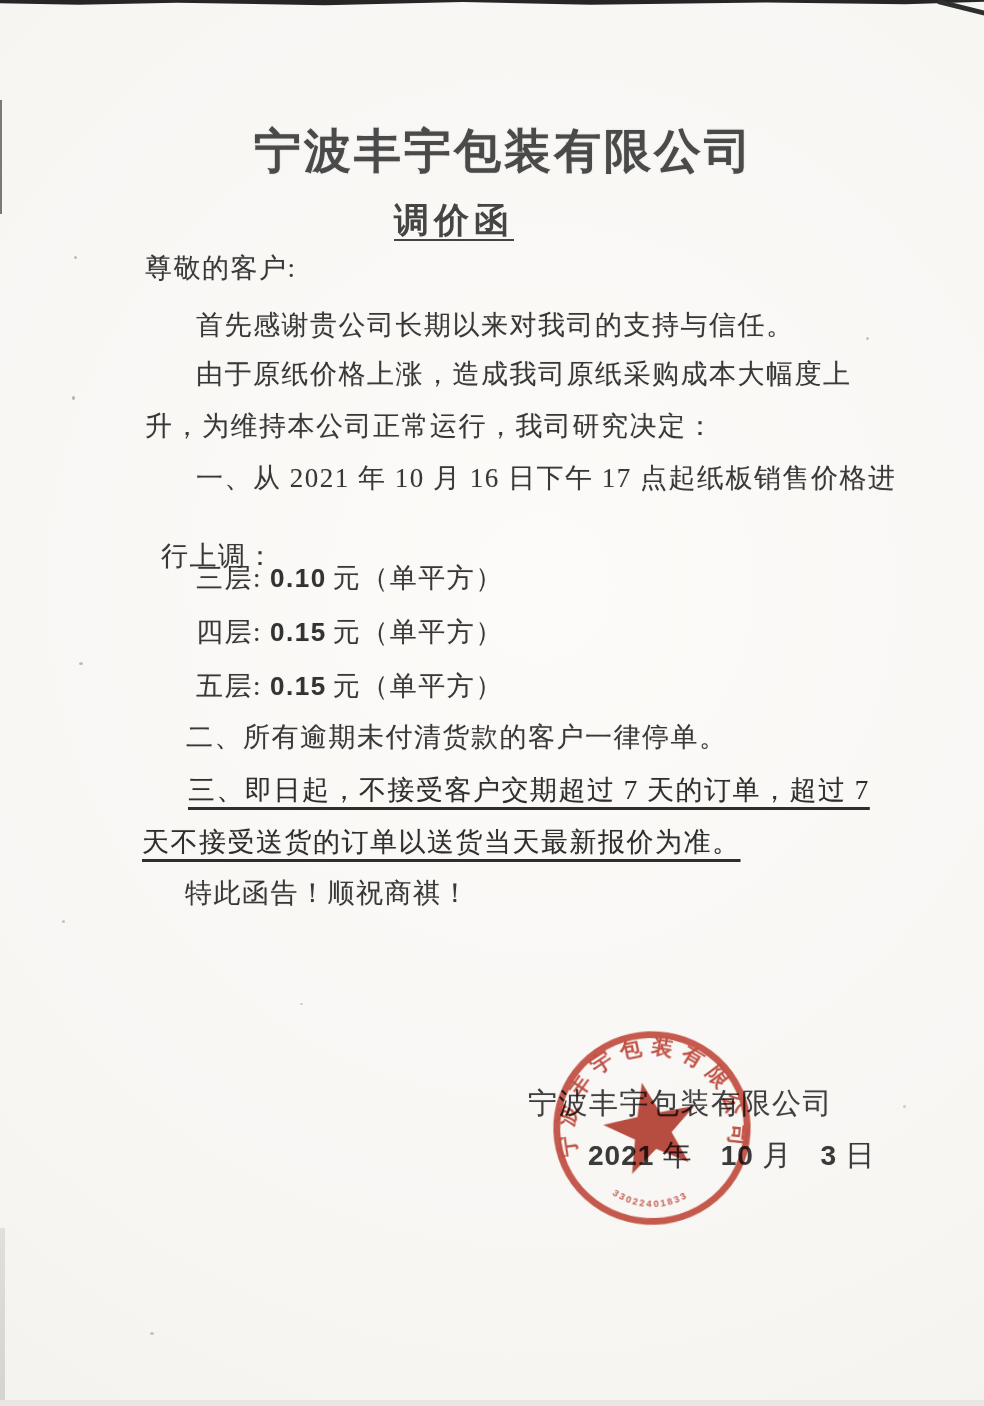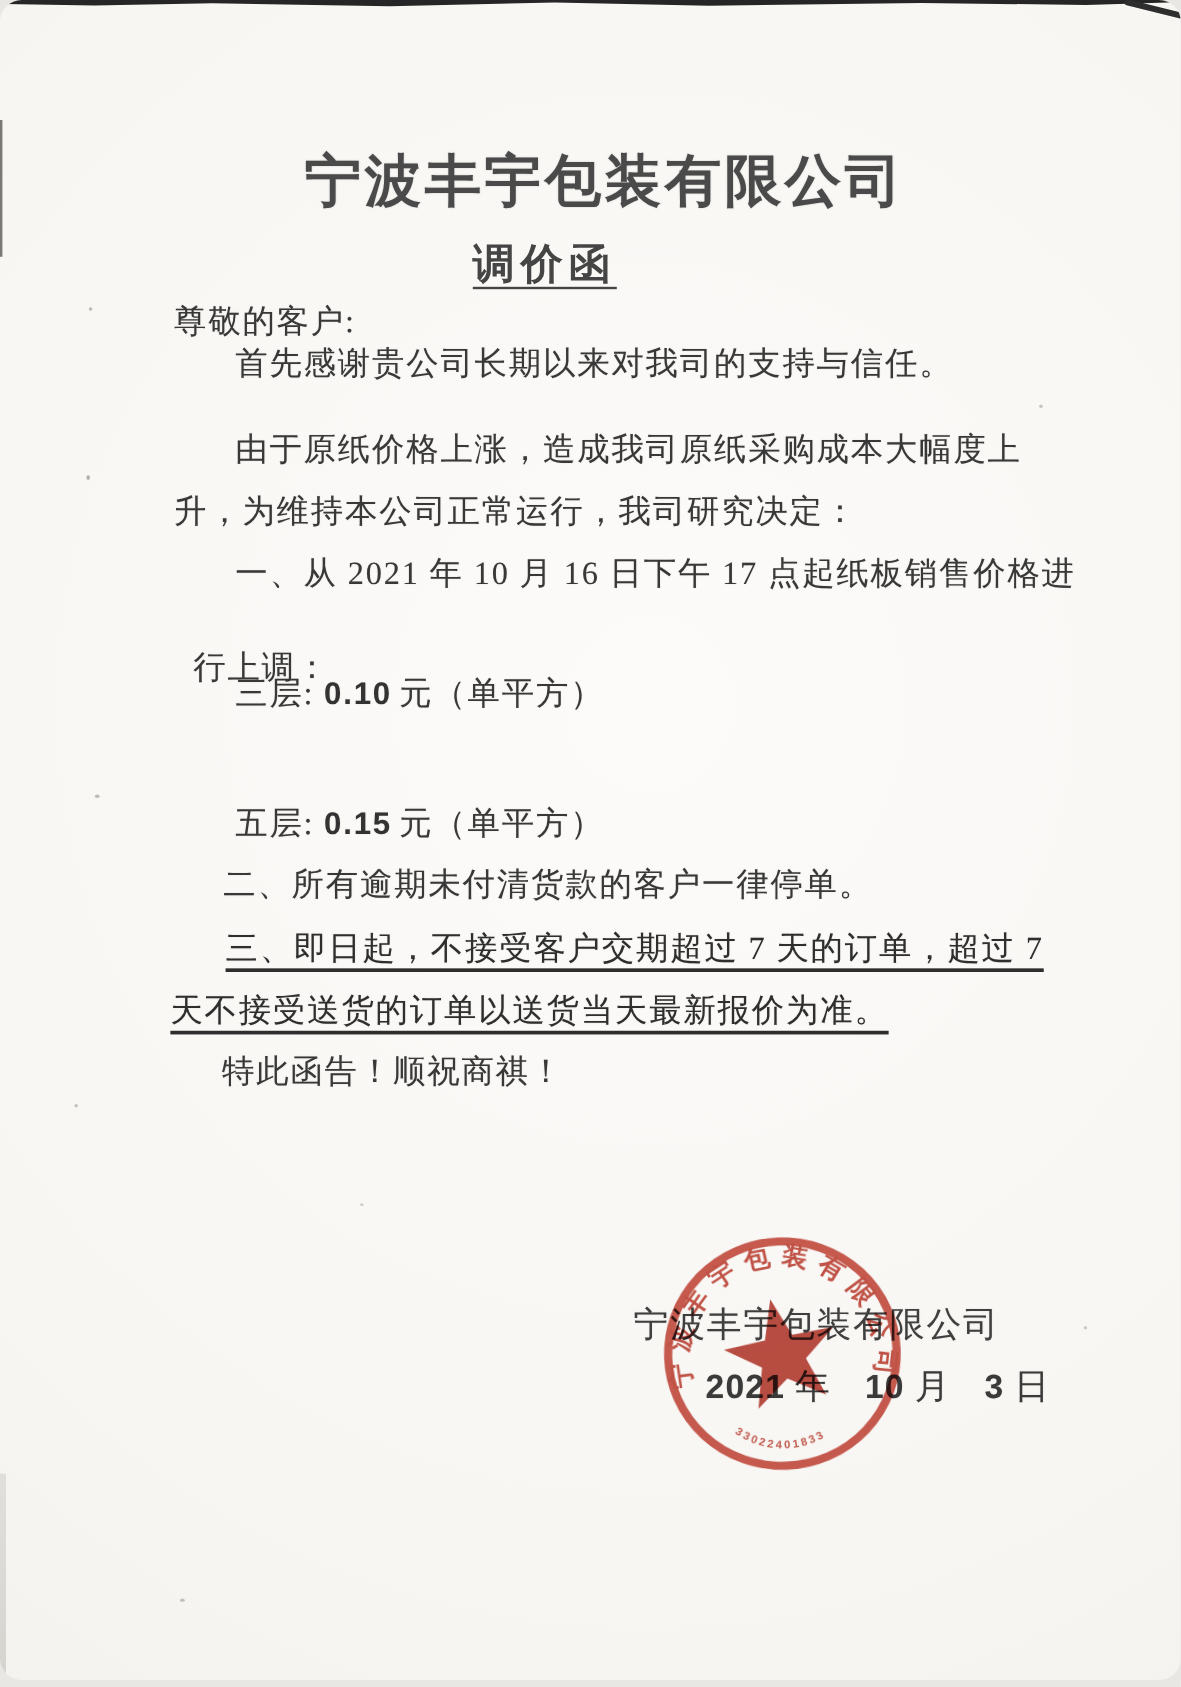--- a/index.html
+++ b/index.html
@@ -2,21 +2,20 @@
 <html><head>
 <meta charset="utf-8">
 <style>
   html,body{margin:0;padding:0;background:#e8e7e4;}
   .page{
     position:relative;width:984px;height:1400px;overflow:hidden;
     background:
       radial-gradient(130% 95% at 55% 42%, #fcfbf9 0%, #f7f6f3 55%, #efeeea 100%);
     font-family:"Liberation Serif","DejaVu Serif",serif;
     color:#3a3a3a;
-    border-radius:18px;
   }
   
   .edge-top{position:absolute;top:0;left:0;width:100%;height:6px;background:#262626;
     clip-path:polygon(0 0,100% 0,100% 30%,92% 70%,78% 40%,60% 80%,47% 35%,33% 88%,18% 45%,8% 78%,0 55%);}
   .edge-slash{position:absolute;top:-1px;left:938px;width:58px;height:5px;background:#2e2e2e;
     transform:rotate(14deg);transform-origin:left top;border-radius:2px;}
   .edge-left{position:absolute;top:100px;left:0;width:2px;height:114px;background:#5a5a58;opacity:.8;}
   .smudge-bl{position:absolute;left:0;top:1228px;width:5px;height:178px;
     background:linear-gradient(#dad8d4,#ccc9c4);opacity:.75;}
   .speck{position:absolute;background:#4c4c4a;border-radius:50%;}
@@ -33,21 +32,21 @@
     font-size:47px;font-weight:700;letter-spacing:3px;color:#4a4a4a;
     transform:translateX(12px);text-shadow:0 0 1.5px rgba(80,80,80,.3);}
   .subtitle{position:absolute;top:197px;left:0;width:100%;margin:0;text-align:center;
     font-size:35px;font-weight:700;letter-spacing:5px;color:#454545;
     transform:translateX(-38px);text-decoration:underline;
     text-underline-offset:7px;text-decoration-thickness:2px;}
   
   .line{position:absolute;font-size:27px;letter-spacing:1.5px;line-height:34px;
     white-space:nowrap;color:#383838;text-shadow:0 0 1px rgba(70,70,70,.25);}
   .l-salutation{left:145px;top:251px;}
-  .l-p1{left:196px;top:286px;}
+  .l-p1{left:196px;top:308px;}
   .l-p2a{left:196px;top:357px;}
   .l-p2b{left:145px;top:409px;}
   .l-i1a{left:196px;top:461px;}
   .l-i1b{left:161px;top:511px;margin-top:28px;}
   .l-price0{left:196px;top:561px;}
   .l-price1{left:196px;top:615px;}
   .l-price2{left:196px;top:669px;}
   .l-i2{left:186px;top:720px;}
   .l-i3a{left:188px;top:773px;}
   .l-i3b{left:142px;top:825px;}
@@ -97,20 +96,23 @@
   <div class="line l-salutation">尊敬的客户:</div>
   <div class="line l-p1">首先感谢贵公司长期以来对我司的支持与信任。</div>
   <div class="line l-p2a">由于原纸价格上涨，造成我司原纸采购成本大幅度上</div>
   <div class="line l-p2b">升，为维持本公司正常运行，我司研究决定：</div>
   <div class="line l-i1a">一、从 2021 年 10 月 16 日下午 17 点起纸板销售价格进</div>
   <div class="line l-i1b">行上调：</div>
 
   <div class="line l-price0 price-line">
     <span>三层:</span><span class="value">0.10</span><span>元（单平方）</span>
   </div>
+  <div class="line l-price1 price-line">
+    <span>四层:</span><span class="value">0.15</span><span>元（单平方）</span>
+  </div>
   <div class="line l-price2 price-line">
     <span>五层:</span><span class="value">0.15</span><span>元（单平方）</span>
   </div>
 
   <div class="line l-i2">二、所有逾期未付清货款的客户一律停单。</div>
   <div class="line l-i3a bold-underline">三、即日起，不接受客户交期超过 7 天的订单，超过 7</div>
   <div class="line l-i3b bold-underline">天不接受送货的订单以送货当天最新报价为准。</div>
   <div class="line l-closing">特此函告！顺祝商祺！</div>
 
   <div class="sig-company">宁波丰宇包装有限公司</div>

